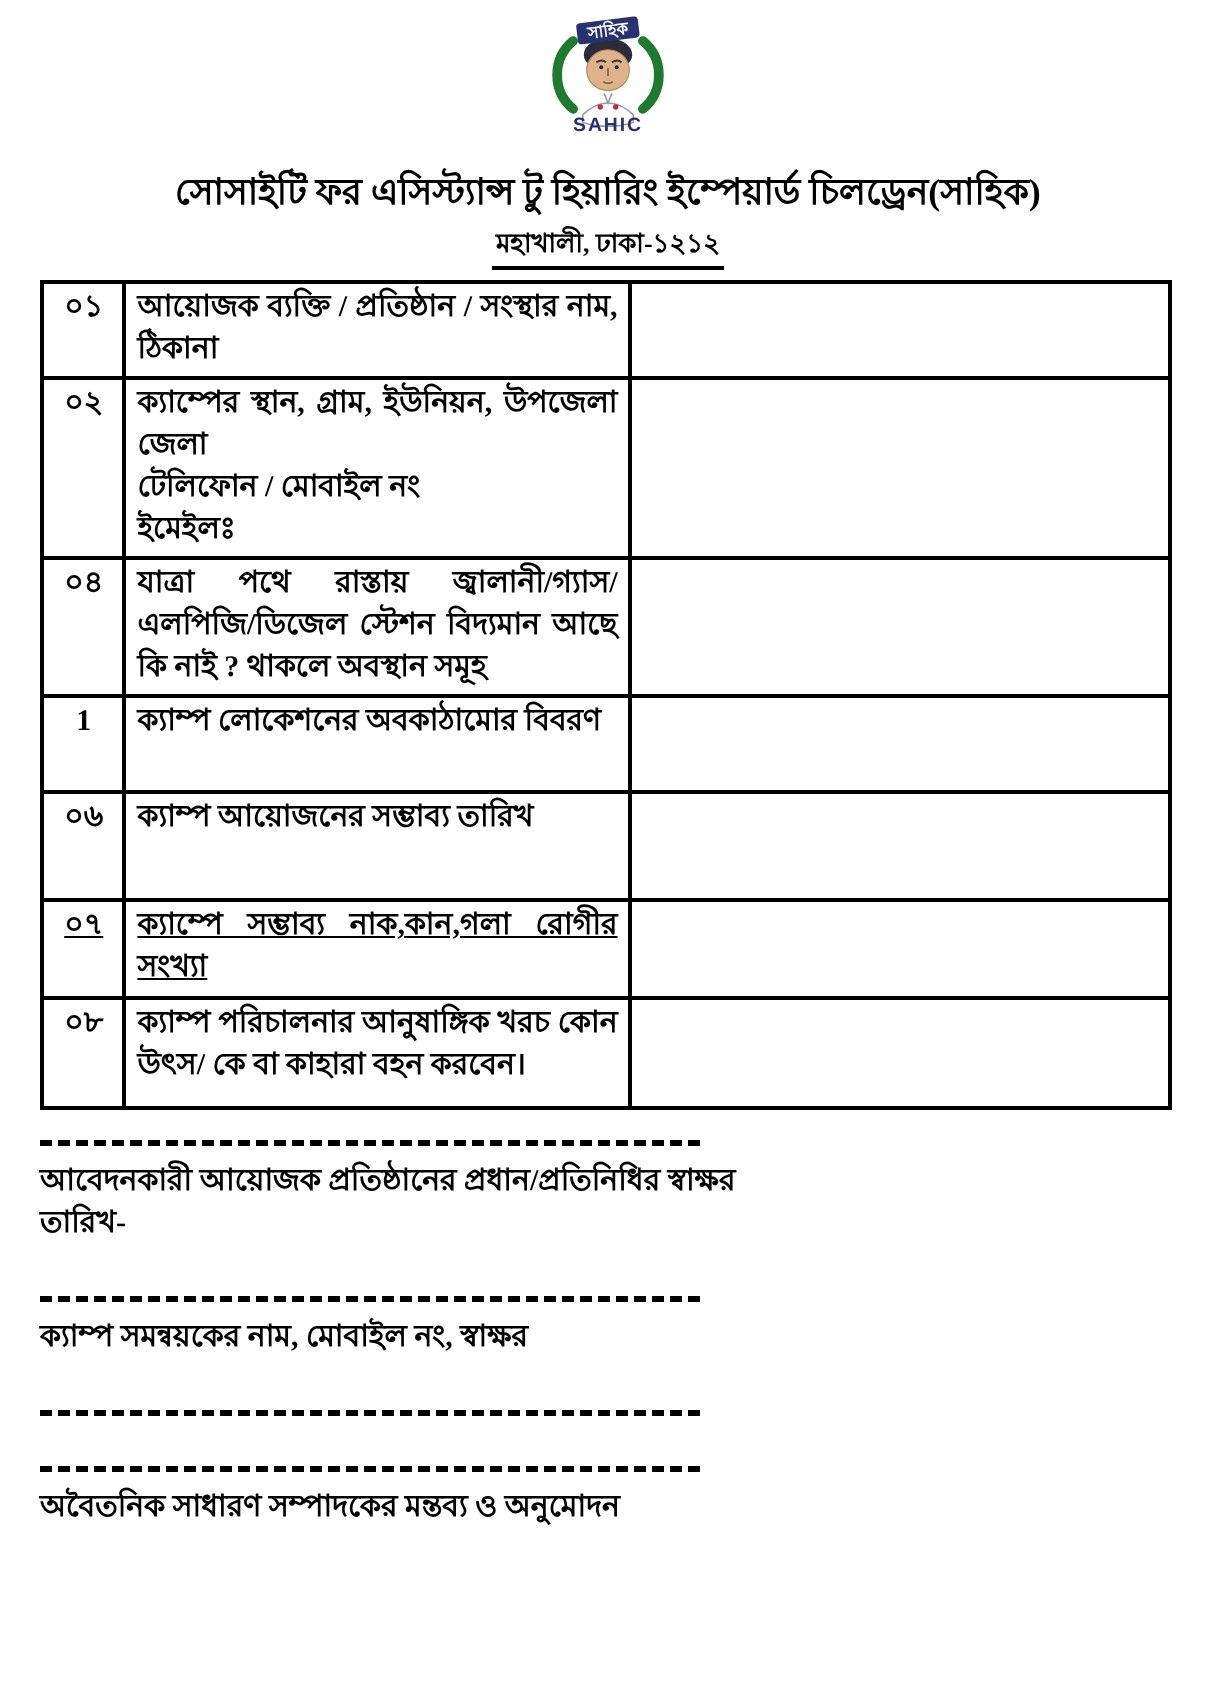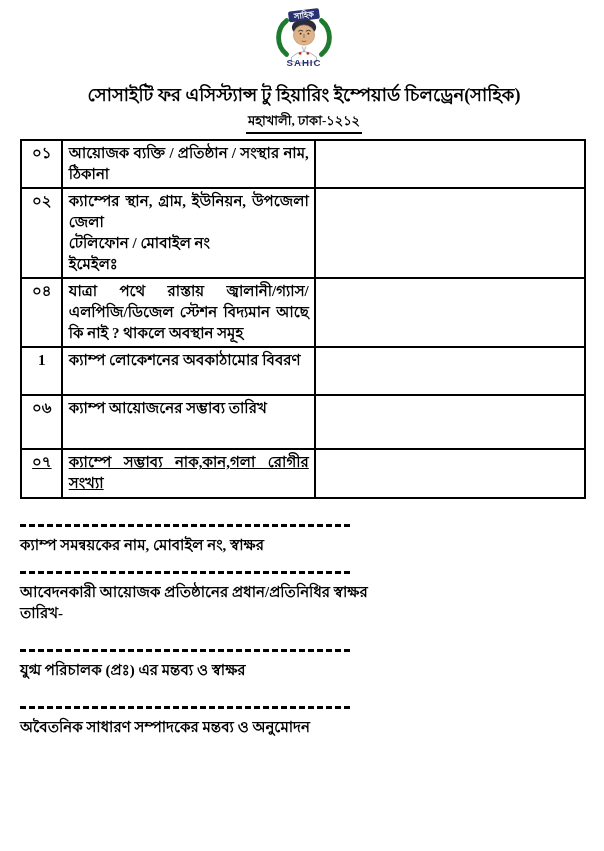--- a/index.html
+++ b/index.html
@@ -139,37 +139,41 @@
       <tr class="r6">
         <td class="c-serial">০৬</td>
         <td class="c-desc">ক্যাম্প আয়োজনের সম্ভাব্য তারিখ</td>
         <td class="c-answer"></td>
       </tr>
       <tr class="r7">
         <td class="c-serial">০৭</td>
         <td class="c-desc">ক্যাম্পে সম্ভাব্য নাক,কান,গলা রোগীর সংখ্যা</td>
         <td class="c-answer"></td>
       </tr>
+      <tr class="r8">
+        <td class="c-serial">০৮</td>
+        <td class="c-desc">ক্যাম্প পরিচালনার আনুষাঙ্গিক খরচ কোন উৎস/ কে বা কাহারা বহন করবেন।</td>
+        <td class="c-answer"></td>
+      </tr>
     </tbody>
   </table>
-
-  <div class="sig-block">
-    <div class="dash-line"></div>
-    <div class="sig-text">ক্যাম্প সমন্বয়কের নাম, মোবাইল নং, স্বাক্ষর</div>
-  </div>
 
   <div class="sig-block first">
     <div class="dash-line"></div>
     <div class="sig-text">আবেদনকারী আয়োজক প্রতিষ্ঠানের প্রধান/প্রতিনিধির স্বাক্ষর</div>
     <div class="sig-text">তারিখ-</div>
   </div>
 
   <div class="sig-block">
     <div class="dash-line"></div>
-    <div class="sig-text">যুগ্ম পরিচালক (প্রঃ) এর মন্তব্য ও স্বাক্ষর</div>
+    <div class="sig-text">ক্যাম্প সমন্বয়কের নাম, মোবাইল নং, স্বাক্ষর</div>
+  </div>
+
+  <div class="sig-block">
+    <div class="dash-line"></div>
   </div>
 
   <div class="sig-block">
     <div class="dash-line"></div>
     <div class="sig-text">অবৈতনিক সাধারণ সম্পাদকের মন্তব্য ও অনুমোদন</div>
   </div>
 
 </div>
 
 </body></html>

